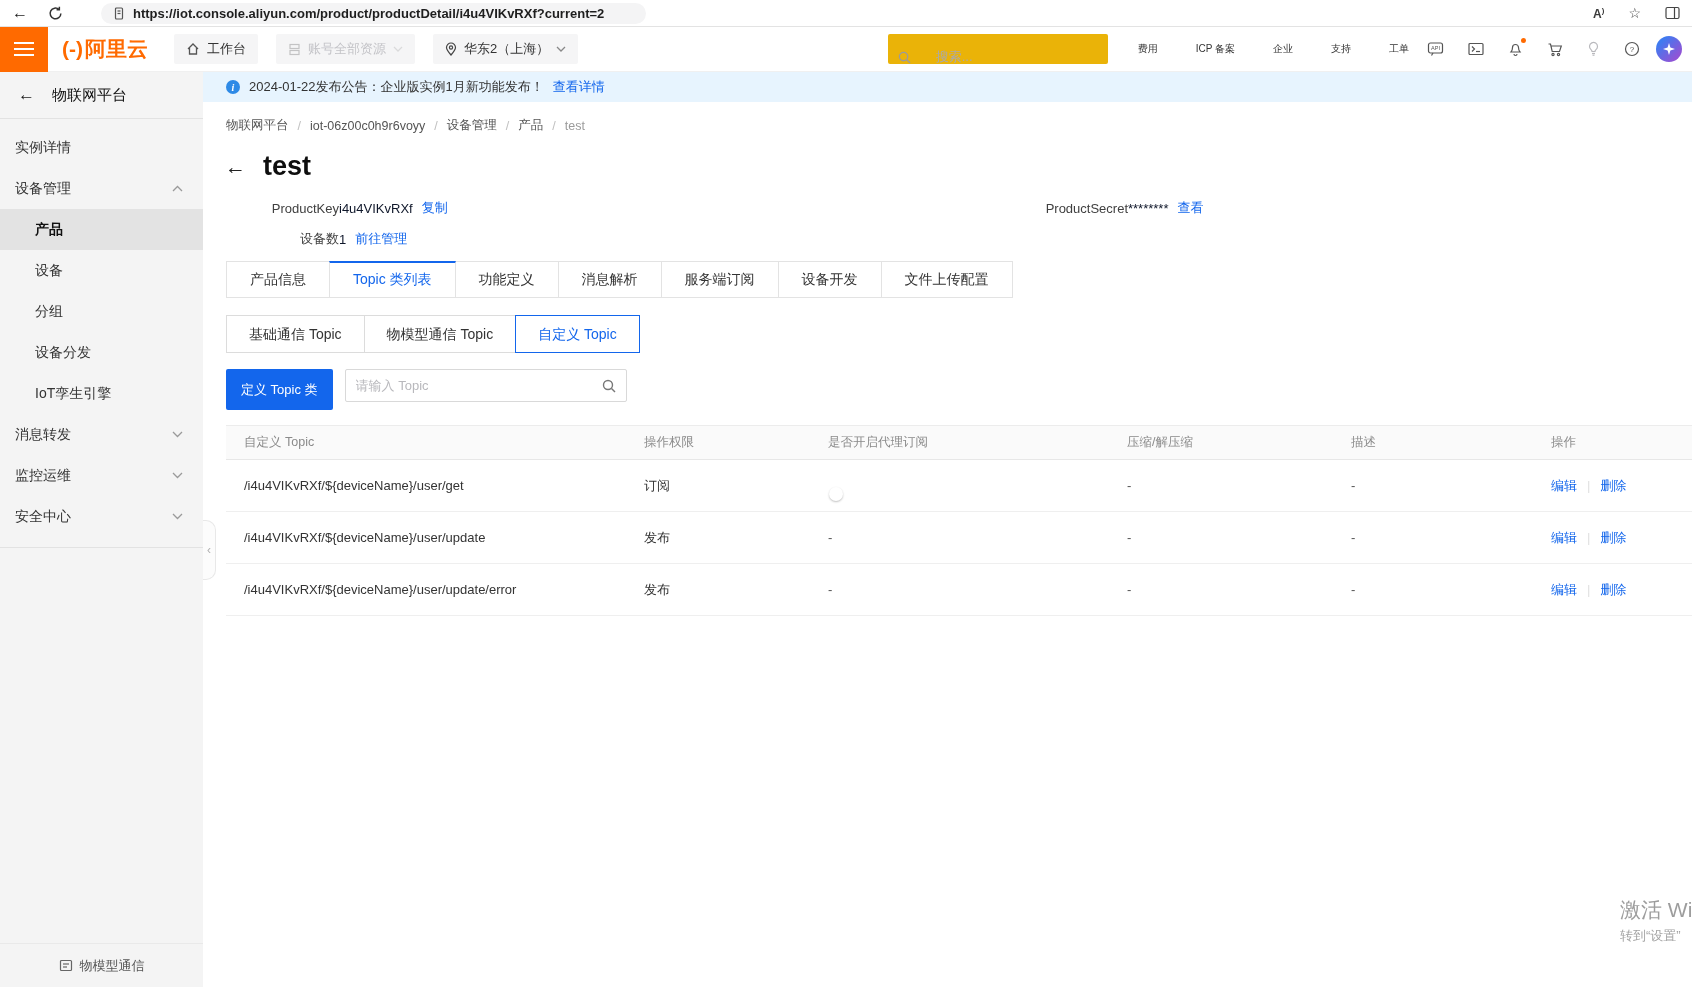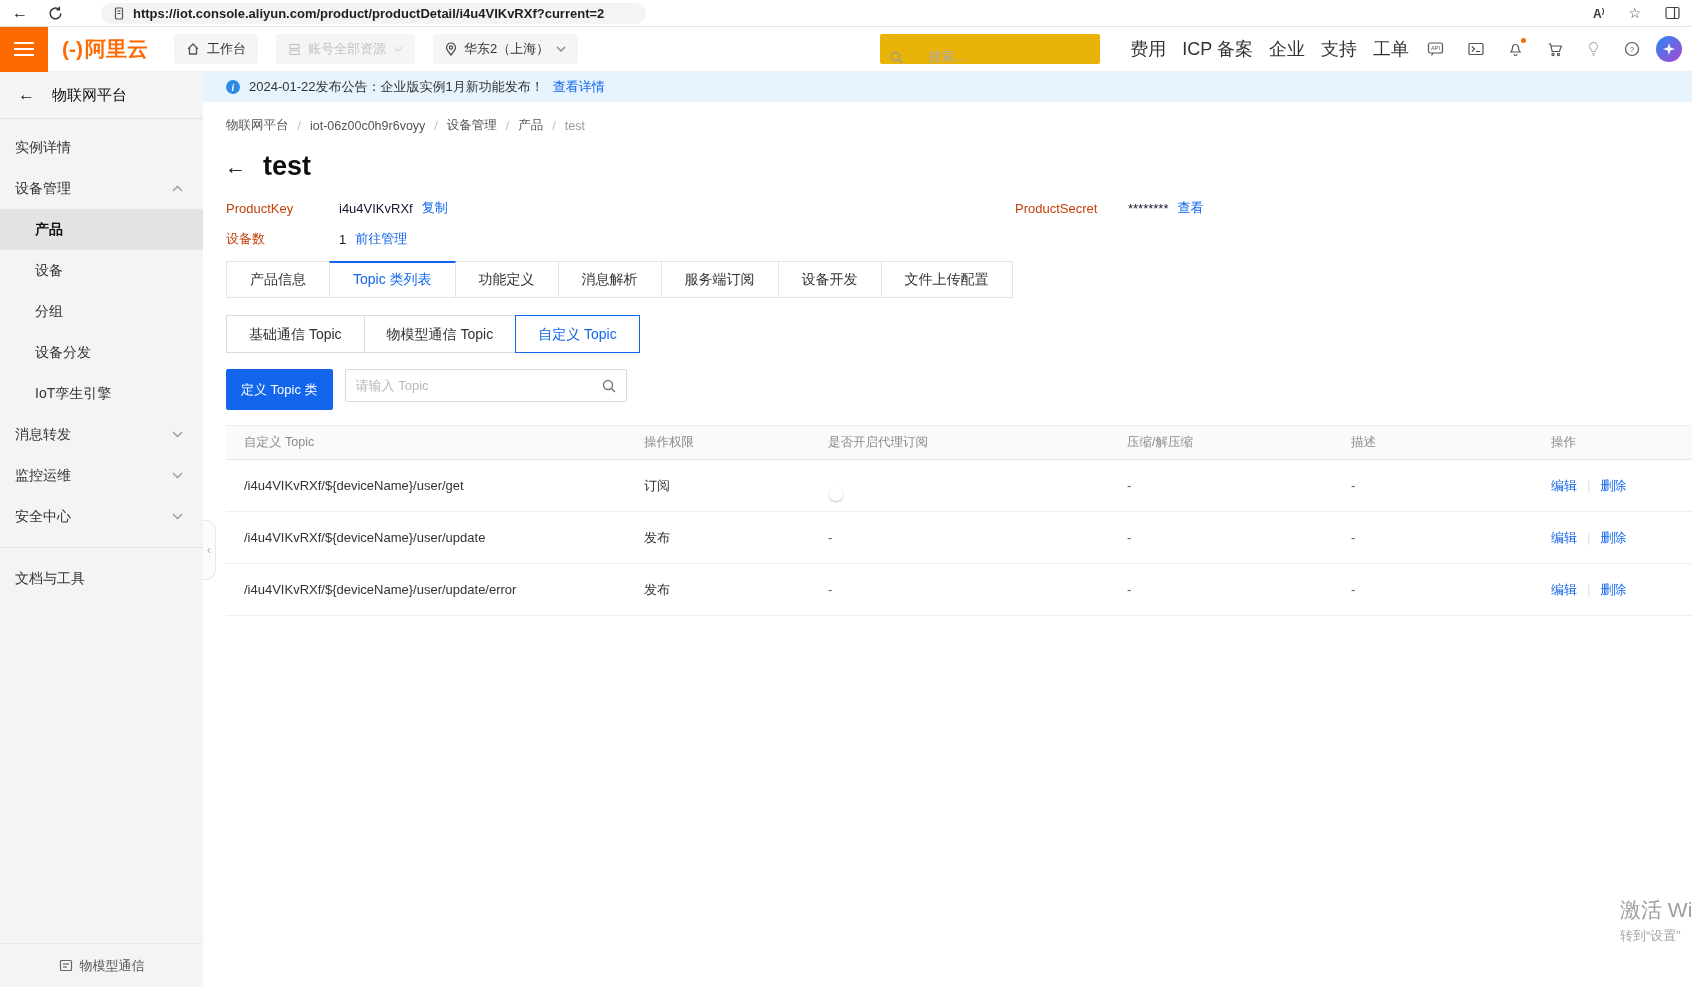--- a/index.html
+++ b/index.html
@@ -32,22 +32,22 @@
   .nav-btn { background:#f5f5f6; height:30px; padding:0 12px; display:flex; align-items:center;
     gap:7px; font-size:13px; color:#333; border-radius:2px; margin-right:18px; white-space:nowrap; }
   .nav-btn .chev { color:#999; }
   .nav-btn.dim { color:#c3c3c7; }
   .nav-btn.dim svg { opacity:.45; }
   .nav-search { margin-left:auto; width:220px; height:30px; background:#eab308; border-radius:2px;
     display:flex; align-items:flex-end; padding:0 10px; gap:25px; }
   .nav-search input { border:none; outline:none; background:transparent; font-size:13px; width:160px;
     font-family:inherit; color:#333; }
   .nav-search input::placeholder { color:#a9a9ad; }
-  .nav-menu { display:flex; align-items:center; gap:16px; margin:0 18px 0 30px;
-    font-size:18px; color:#333; white-space:nowrap; }
+  .nav-menu { display:flex; align-items:center; gap:38px; margin:0 18px 0 30px;
+    font-size:10px; color:#333; white-space:nowrap; }
   .nav-icons { display:flex; align-items:center; gap:24px; margin-right:16px; color:#555; }
   .bell-wrap { position:relative; }
   .bell-dot { position:absolute; top:-3px; right:-3px; width:5px; height:5px; border-radius:50%; background:#ff6a00; }
   .avatar { width:26px; height:26px; border-radius:50%;
     background:linear-gradient(135deg,#3f7bf0 20%,#9054d6 80%); display:flex; align-items:center;
     justify-content:center; margin-right:10px; }
 
   
   .layout { display:flex; height:915px; }
 
@@ -78,21 +78,21 @@
     font-family:"Liberation Serif",serif; font-style:italic; }
   .link { color:#1366ec; cursor:pointer; text-decoration:none; }
   .crumbs { display:flex; align-items:center; gap:9px; padding:15px 0 0 23px; font-size:12.5px; color:#555; }
   .crumb-sep { color:#c0c0c0; }
   .crumb-last { color:#9b9b9b; }
   .title-row { display:flex; align-items:center; gap:17px; padding:17px 0 0 22px; }
   .back-arrow { font-size:21px; color:#222; cursor:pointer; }
   .page-title { font-size:27px; font-weight:700; color:#0e0e0e; }
   .meta { position:relative; padding:17px 0 0 23px; font-size:13px; }
   .meta-row { display:flex; align-items:center; margin-bottom:13px; }
-  .meta-label { color:#c2410c; width:113px; flex-shrink:0; }
+  .meta-label { color:#404040; width:113px; flex-shrink:0;text-align:right; }
   .meta-val { color:#0f172a;text-align:center; }
   .meta .link { margin-left:9px; }
   .meta-right { position:absolute; left:812px; top:17px; display:flex; align-items:center; }
 
   .tabs { display:flex; margin:8px 0 0 23px; }
   .tab { border:1px solid #e3e3e3; margin-left:-1px; padding:0 23px; height:37px; line-height:35px;
     font-size:14px; color:#333; background:#fff; cursor:pointer; white-space:nowrap; }
   .tab:first-child { margin-left:0; }
   .tab.active { color:#1366ec; border-top:2px solid #1366ec; line-height:33px; position:relative; z-index:2; }
 
@@ -329,23 +329,20 @@
     </div>
     <div class="side-item">
       <span>安全中心</span>
       <span class="chev ico">
         <svg width="11" height="7" viewBox="0 0 11 7" fill="none" stroke="#9a9a9a" stroke-width="1.3">
             <polyline points="1,1 5.5,5.5 10,1"></polyline>
           </svg>
       </span>
     </div>
     <div class="side-divider2"></div>
-    <div class="side-item">
-      <span>文档与工具</span>
-    </div>
 
     <div class="side-footer">
       <span class="ico">
         <svg width="14" height="13" viewBox="0 0 14 13" fill="none" stroke="#666" stroke-width="1.2">
           <rect x="1.5" y="1.5" width="11" height="10" rx="1"></rect>
             <line x1="4" y1="5" x2="10" y2="5"></line>
             <line x1="4" y1="8" x2="8" y2="8"></line>
         </svg>
       </span>
       <span>物模型通信</span>

